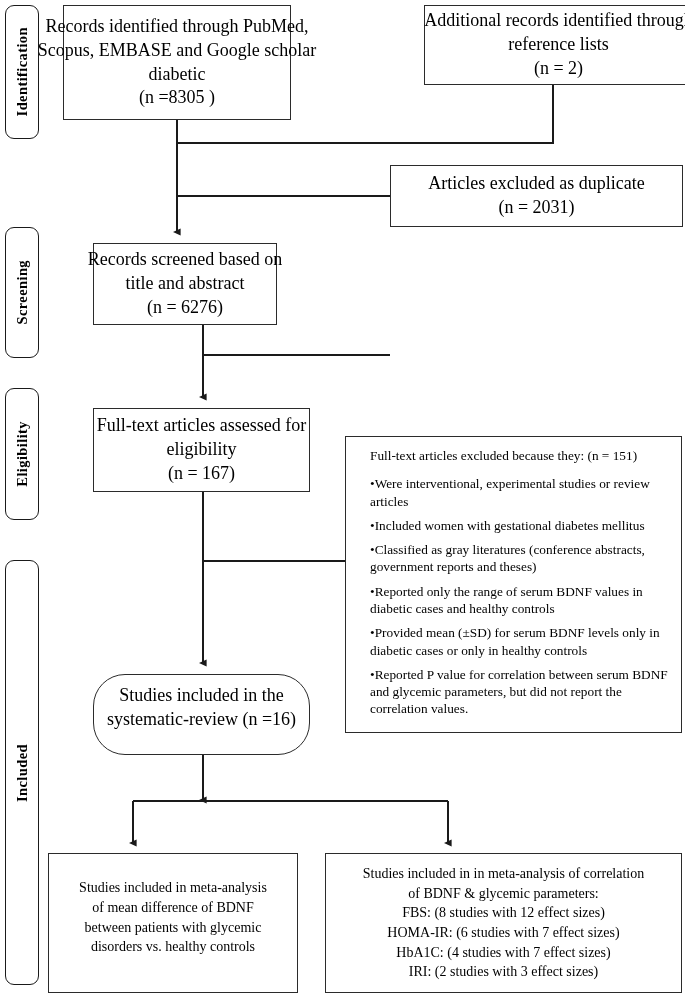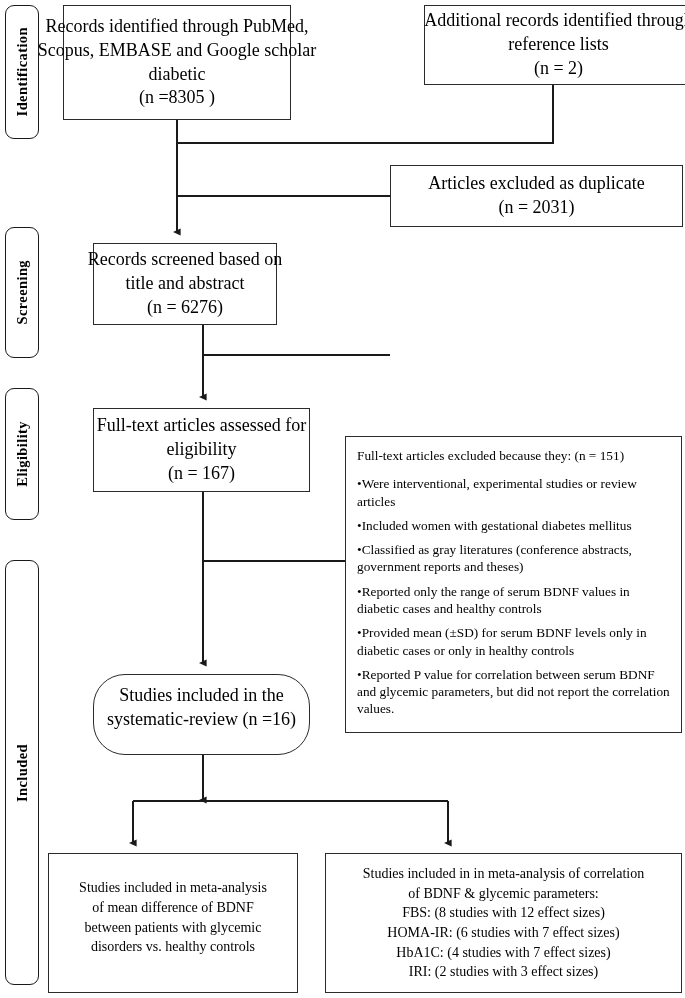--- a/index.html
+++ b/index.html
@@ -75,21 +75,21 @@
 
   
   .reasons-box {
     position: absolute;
     box-sizing: border-box;
     border: 1.6px solid #2b2b2b;
     background: #ffffff;
     text-align: left;
     font-size: 13.3px;
     line-height: 1.30;
-    padding: 10px 11px 6px 11px;
+    padding: 10px 11px 6px 24px;
   }
   .reasons-box .heading {
     display: block;
     margin-bottom: 11px;
   }
   .reasons-box .reason {
     display: block;
     margin-bottom: 7px;
   }
   .reasons-box .reason:last-child {

